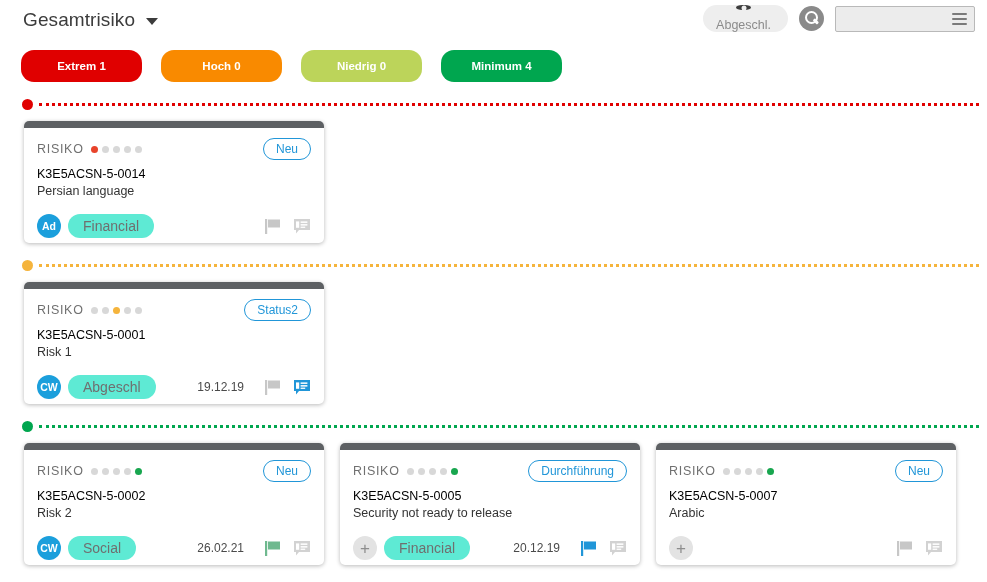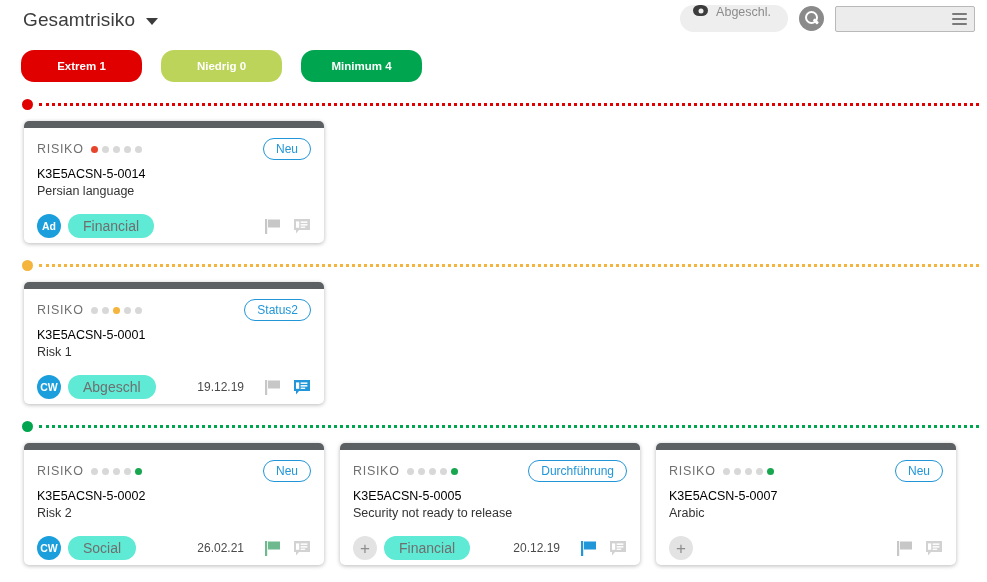--- a/index.html
+++ b/index.html
@@ -38,27 +38,28 @@
     cursor: pointer;
   }
   .topbar-right {
     position: absolute;
     right: 12px; top: 5px;
     display: flex;
     align-items: center;
     gap: 11px;
   }
   .toggle-pill {
-    display: flex; 
+    display: flex; align-items: center;
     gap: 8px;
     background: #eeeeee;
     border-radius: 15px;
     height: 27px;
     padding: 0 17px 0 13px;
     cursor: pointer;
+    flex-direction: column;
   }
   .toggle-pill .label {
     font-size: 12.5px;
     color: #8b8b8b;
   }
   .eye {
     position: relative;
     width: 15px; height: 11px;
     background: #3c3c3c;
     border-radius: 50% / 60%;
@@ -305,20 +306,23 @@
           <i></i>
           <i></i>
       </span>
     </div>
   </div>
 </div>
 
 <div class="pills">
     <div class="pill" style="background: rgb(224, 0, 0);">
       <span>Extrem 1</span>
+    </div>
+    <div class="pill" style="background: rgb(249, 138, 0);">
+      <span>Hoch 0</span>
     </div>
     <div class="pill" style="background: rgb(188, 212, 90);">
       <span>Niedrig 0</span>
     </div>
     <div class="pill" style="background: rgb(0, 166, 79);">
       <span>Minimum 4</span>
     </div>
   </div>
 
 <div id="sections-root">

